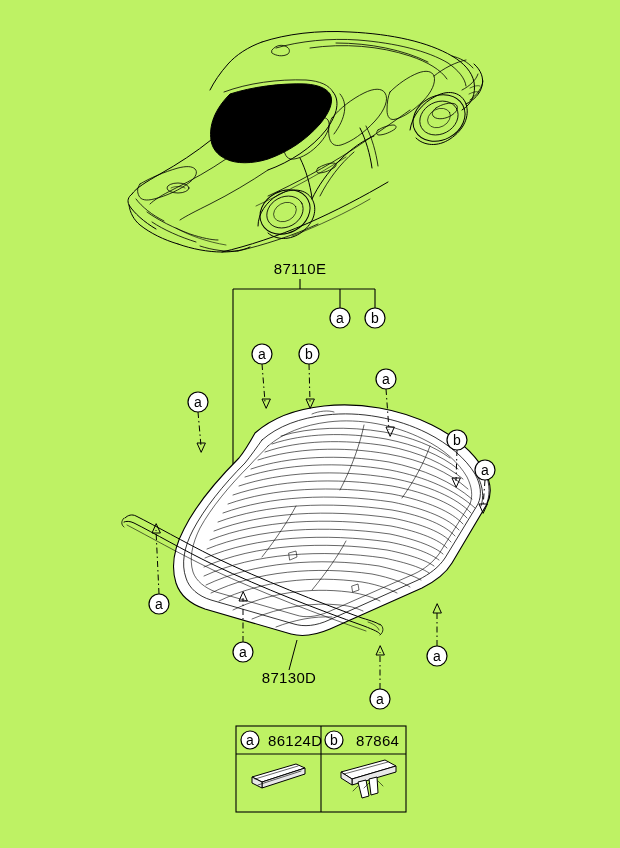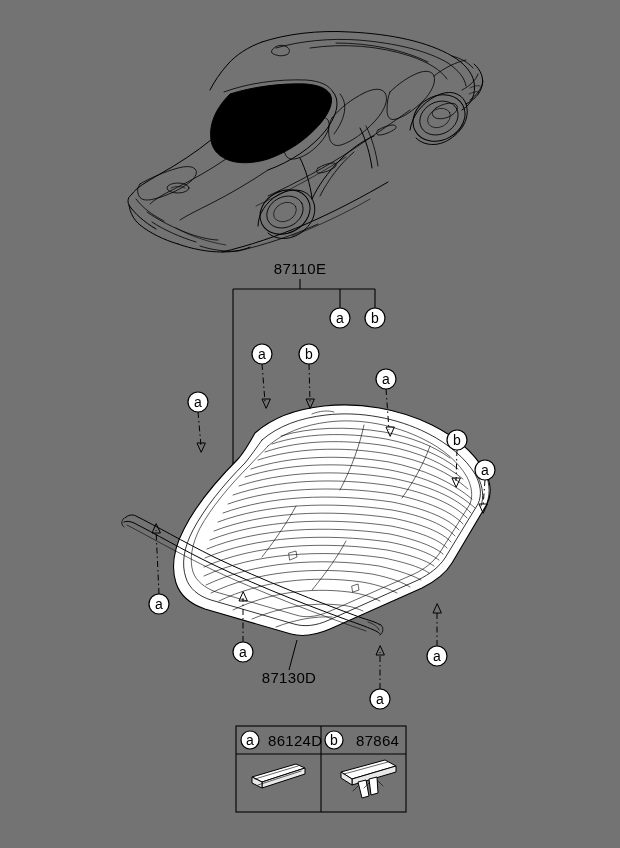--- a/index.html
+++ b/index.html
@@ -12,21 +12,21 @@
     height: 848px;
     font-family: "Liberation Sans", sans-serif;
     color: #000000;
     overflow: hidden;
     position: relative;
   }
   #sheet {
     position: relative;
     width: 620px;
     height: 848px;
-    background: #737373;
+    background: #bef264;
   }
   #diagram-svg {
     position: absolute;
     left: 0;
     top: 0;
     width: 620px;
     height: 848px;
     display: block;
   }
   .callout-label {

